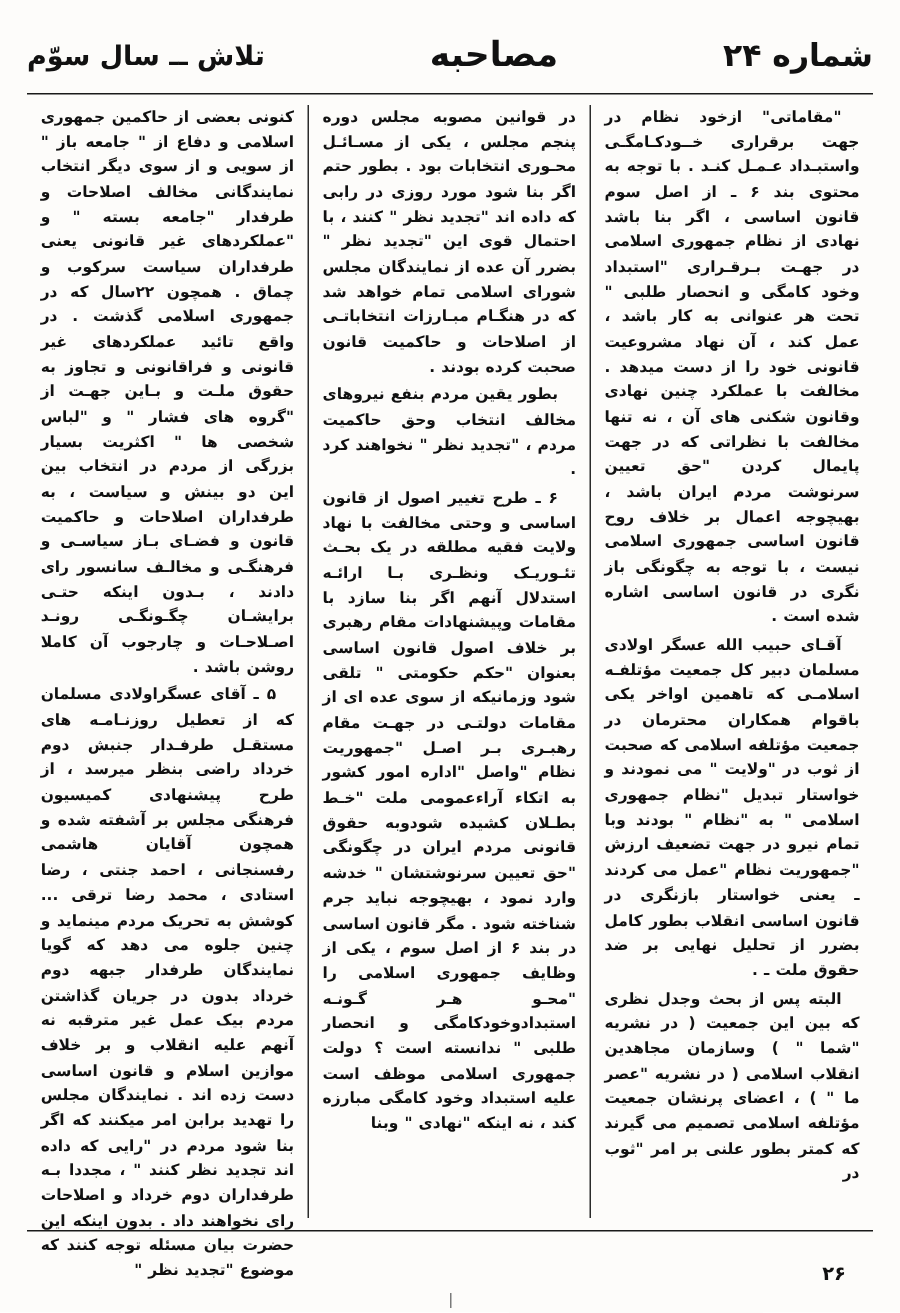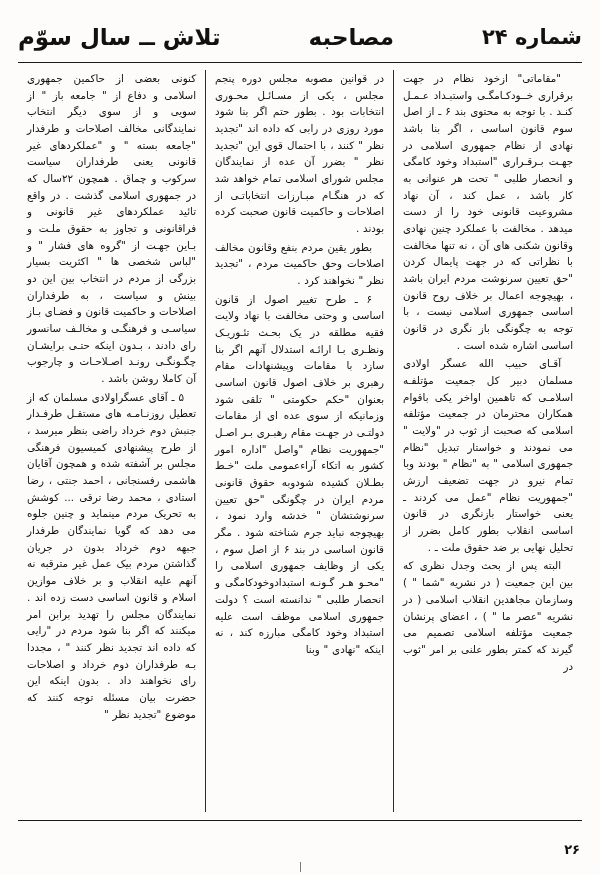--- a/index.html
+++ b/index.html
@@ -38,21 +38,21 @@
     direction: rtl;
     text-align: right;
   }
   .masthead .section {
     font-size: 23px;
     font-weight: bold;
     white-space: nowrap;
     direction: rtl;
   }
   .masthead .title {
-    font-size: 23px;
+    font-size: 18px;
     font-weight: bold;
     white-space: nowrap;
     direction: rtl;
   }
 
   .rule {
     position: absolute;
     left: 18px;
     right: 18px;
     height: 1px;
@@ -71,20 +71,21 @@
     display: flex;
     flex-direction: row;
     gap: 0;
     direction: rtl;
   }
   .col {
     width: 33.33%;
     box-sizing: border-box;
     padding: 0 9px;
     position: relative;
+    font-weight: bold;
   }
   .col + .col {
     border-right: 1px solid #2b2b2b;
   }
   .col p {
     margin: 0 0 2px 0;
     font-size: 10.3px;
     line-height: 1.62;
     text-align: justify;
     text-align-last: right;
@@ -93,21 +94,21 @@
     hyphens: none;
   }
   .col p.indent {
     text-indent: 12px;
   }
 
   
   .folio {
     position: absolute;
     bottom: 18px;
-    right: 20px;
+    right: 36px;
     font-size: 13px;
     font-weight: bold;
     direction: rtl;
   }
   .spine-mark {
     position: absolute;
     bottom: 3px;
     left: 50%;
     width: 1px;
     height: 10px;
@@ -130,21 +131,21 @@
   <div class="columns">
 
     <div class="col">
       <p class="indent">"مقاماتی" ازخود نظام در جهت برقراری خــودکـامگـی واستبـداد عـمـل کنـد . با توجه به محتوی بند ۶ ـ از اصل سوم قانون اساسی ، اگر بنا باشد نهادی از نظام جمهوری اسلامی در جهـت بـرقـراری "استبداد وخود کامگی و انحصار طلبی " تحت هر عنوانی به کار باشد ، عمل کند ، آن نهاد مشروعیت قانونی خود را از دست میدهد . مخالفت با عملکرد چنین نهادی وقانون شکنی های آن ، نه تنها مخالفت با نظراتی که در جهت پایمال کردن "حق تعیین سرنوشت مردم ایران باشد ، بهیچوجه اعمال بر خلاف روح قانون اساسی جمهوری اسلامی نیست ، با توجه به چگونگی باز نگری در قانون اساسی اشاره شده است .</p>
       <p class="indent">آقـای حبیب الله عسگر اولادی مسلمان دبیر کل جمعیت مؤتلفـه اسلامـی که تاهمین اواخر یکی باقوام همکاران محترمان در جمعیت مؤتلفه اسلامی که صحبت از ثوب در "ولایت " می نمودند و خواستار تبدیل "نظام جمهوری اسلامی " به "نظام " بودند وبا تمام نیرو در جهت تضعیف ارزش "جمهوریت نظام "عمل می کردند ـ یعنی خواستار بازنگری در قانون اساسی انقلاب بطور کامل بضرر از تحلیل نهایی بر ضد حقوق ملت ـ .</p>
       <p class="indent">البته پس از بحث وجدل نظری که بین این جمعیت ( در نشریه "شما " ) وسازمان مجاهدین انقلاب اسلامی ( در نشریه "عصر ما " ) ، اعضای پرنشان جمعیت مؤتلفه اسلامی تصمیم می گیرند که کمتر بطور علنی بر امر "ثوب در</p>
     </div>
 
     <div class="col">
       <p>در قوانین مصوبه مجلس دوره پنجم مجلس ، یکی از مسـائـل محـوری انتخابات بود . بطور حتم اگر بنا شود مورد روزی در رابی که داده اند "تجدید نظر " کنند ، با احتمال قوی این "تجدید نظر " بضرر آن عده از نمایندگان مجلس شورای اسلامی تمام خواهد شد که در هنگـام مبـارزات انتخاباتـی از اصلاحات و حاکمیت قانون صحبت کرده بودند .</p>
-      <p class="indent">بطور یقین مردم بنفع وقانون مخالف اصلاحات وحق حاکمیت مردم ، "تجدید نظر " نخواهند کرد .</p>
+      <p class="indent">بطور یقین مردم بنفع نیروهای مخالف انتخاب وحق حاکمیت مردم ، "تجدید نظر " نخواهند کرد .</p>
       <p class="indent">۶ ـ طرح تغییر اصول از قانون اساسی و وحتی مخالفت با نهاد ولایت فقیه مطلقه در یک بحـث تئـوریـک ونظـری بـا ارائـه استدلال آنهم اگر بنا سازد با مقامات وپیشنهادات مقام رهبری بر خلاف اصول قانون اساسی بعنوان "حکم حکومتی " تلقی شود وزمانیکه از سوی عده ای از مقامات دولتـی در جهـت مقام رهبـری بـر اصـل "جمهوریت نظام "واصل "اداره امور کشور به اتکاء آراءعمومی ملت "خـط بطـلان کشیده شودوبه حقوق قانونی مردم ایران در چگونگی "حق تعیین سرنوشتشان " خدشه وارد نمود ، بهیچوجه نباید جرم شناخته شود . مگر قانون اساسی در بند ۶ از اصل سوم ، یکی از وظایف جمهوری اسلامی را "محـو هـر گـونـه استبدادوخودکامگی و انحصار طلبی " ندانسته است ؟ دولت جمهوری اسلامی موظف است علیه استبداد وخود کامگی مبارزه کند ، نه اینکه "نهادی " وبنا</p>
     </div>
 
     <div class="col">
       <p>کنونی بعضی از حاکمین جمهوری اسلامی و دفاع از " جامعه باز " از سویی و از سوی دیگر انتخاب نمایندگانی مخالف اصلاحات و طرفدار "جامعه بسته " و "عملکردهای غیر قانونی یعنی طرفداران سیاست سرکوب و چماق . همچون ۲۲سال که در جمهوری اسلامی گذشت . در واقع تائید عملکردهای غیر قانونی و فراقانونی و تجاوز به حقوق ملـت و بـاین جهـت از "گروه های فشار " و "لباس شخصی ها " اکثریت بسیار بزرگی از مردم در انتخاب بین این دو بینش و سیاست ، به طرفداران اصلاحات و حاکمیت قانون و فضـای بـاز سیاسـی و فرهنگـی و مخالـف سانسور رای دادند ، بـدون اینکه حتـی برایشـان چگـونگـی رونـد اصـلاحـات و چارجوب آن کاملا روشن باشد .</p>
       <p class="indent">۵ ـ آقای عسگراولادی مسلمان که از تعطیل روزنـامـه های مستقـل طرفـدار جنبش دوم خرداد راضی بنظر میرسد ، از طرح پیشنهادی کمیسیون فرهنگی مجلس بر آشفته شده و همچون آقایان هاشمی رفسنجانی ، احمد جنتی ، رضا استادی ، محمد رضا ترقی ... کوشش به تحریک مردم مینماید و چنین جلوه می دهد که گویا نمایندگان طرفدار جبهه دوم خرداد بدون در جریان گذاشتن مردم بیک عمل غیر مترقبه نه آنهم علیه انقلاب و بر خلاف موازین اسلام و قانون اساسی دست زده اند . نمایندگان مجلس را تهدید برابن امر میکنند که اگر بنا شود مردم در "رایی که داده اند تجدید نظر کنند " ، مجددا بـه طرفداران دوم خرداد و اصلاحات رای نخواهند داد . بدون اینکه این حضرت بیان مسئله توجه کنند که موضوع "تجدید نظر "</p>
     </div>
 
   </div>
 

